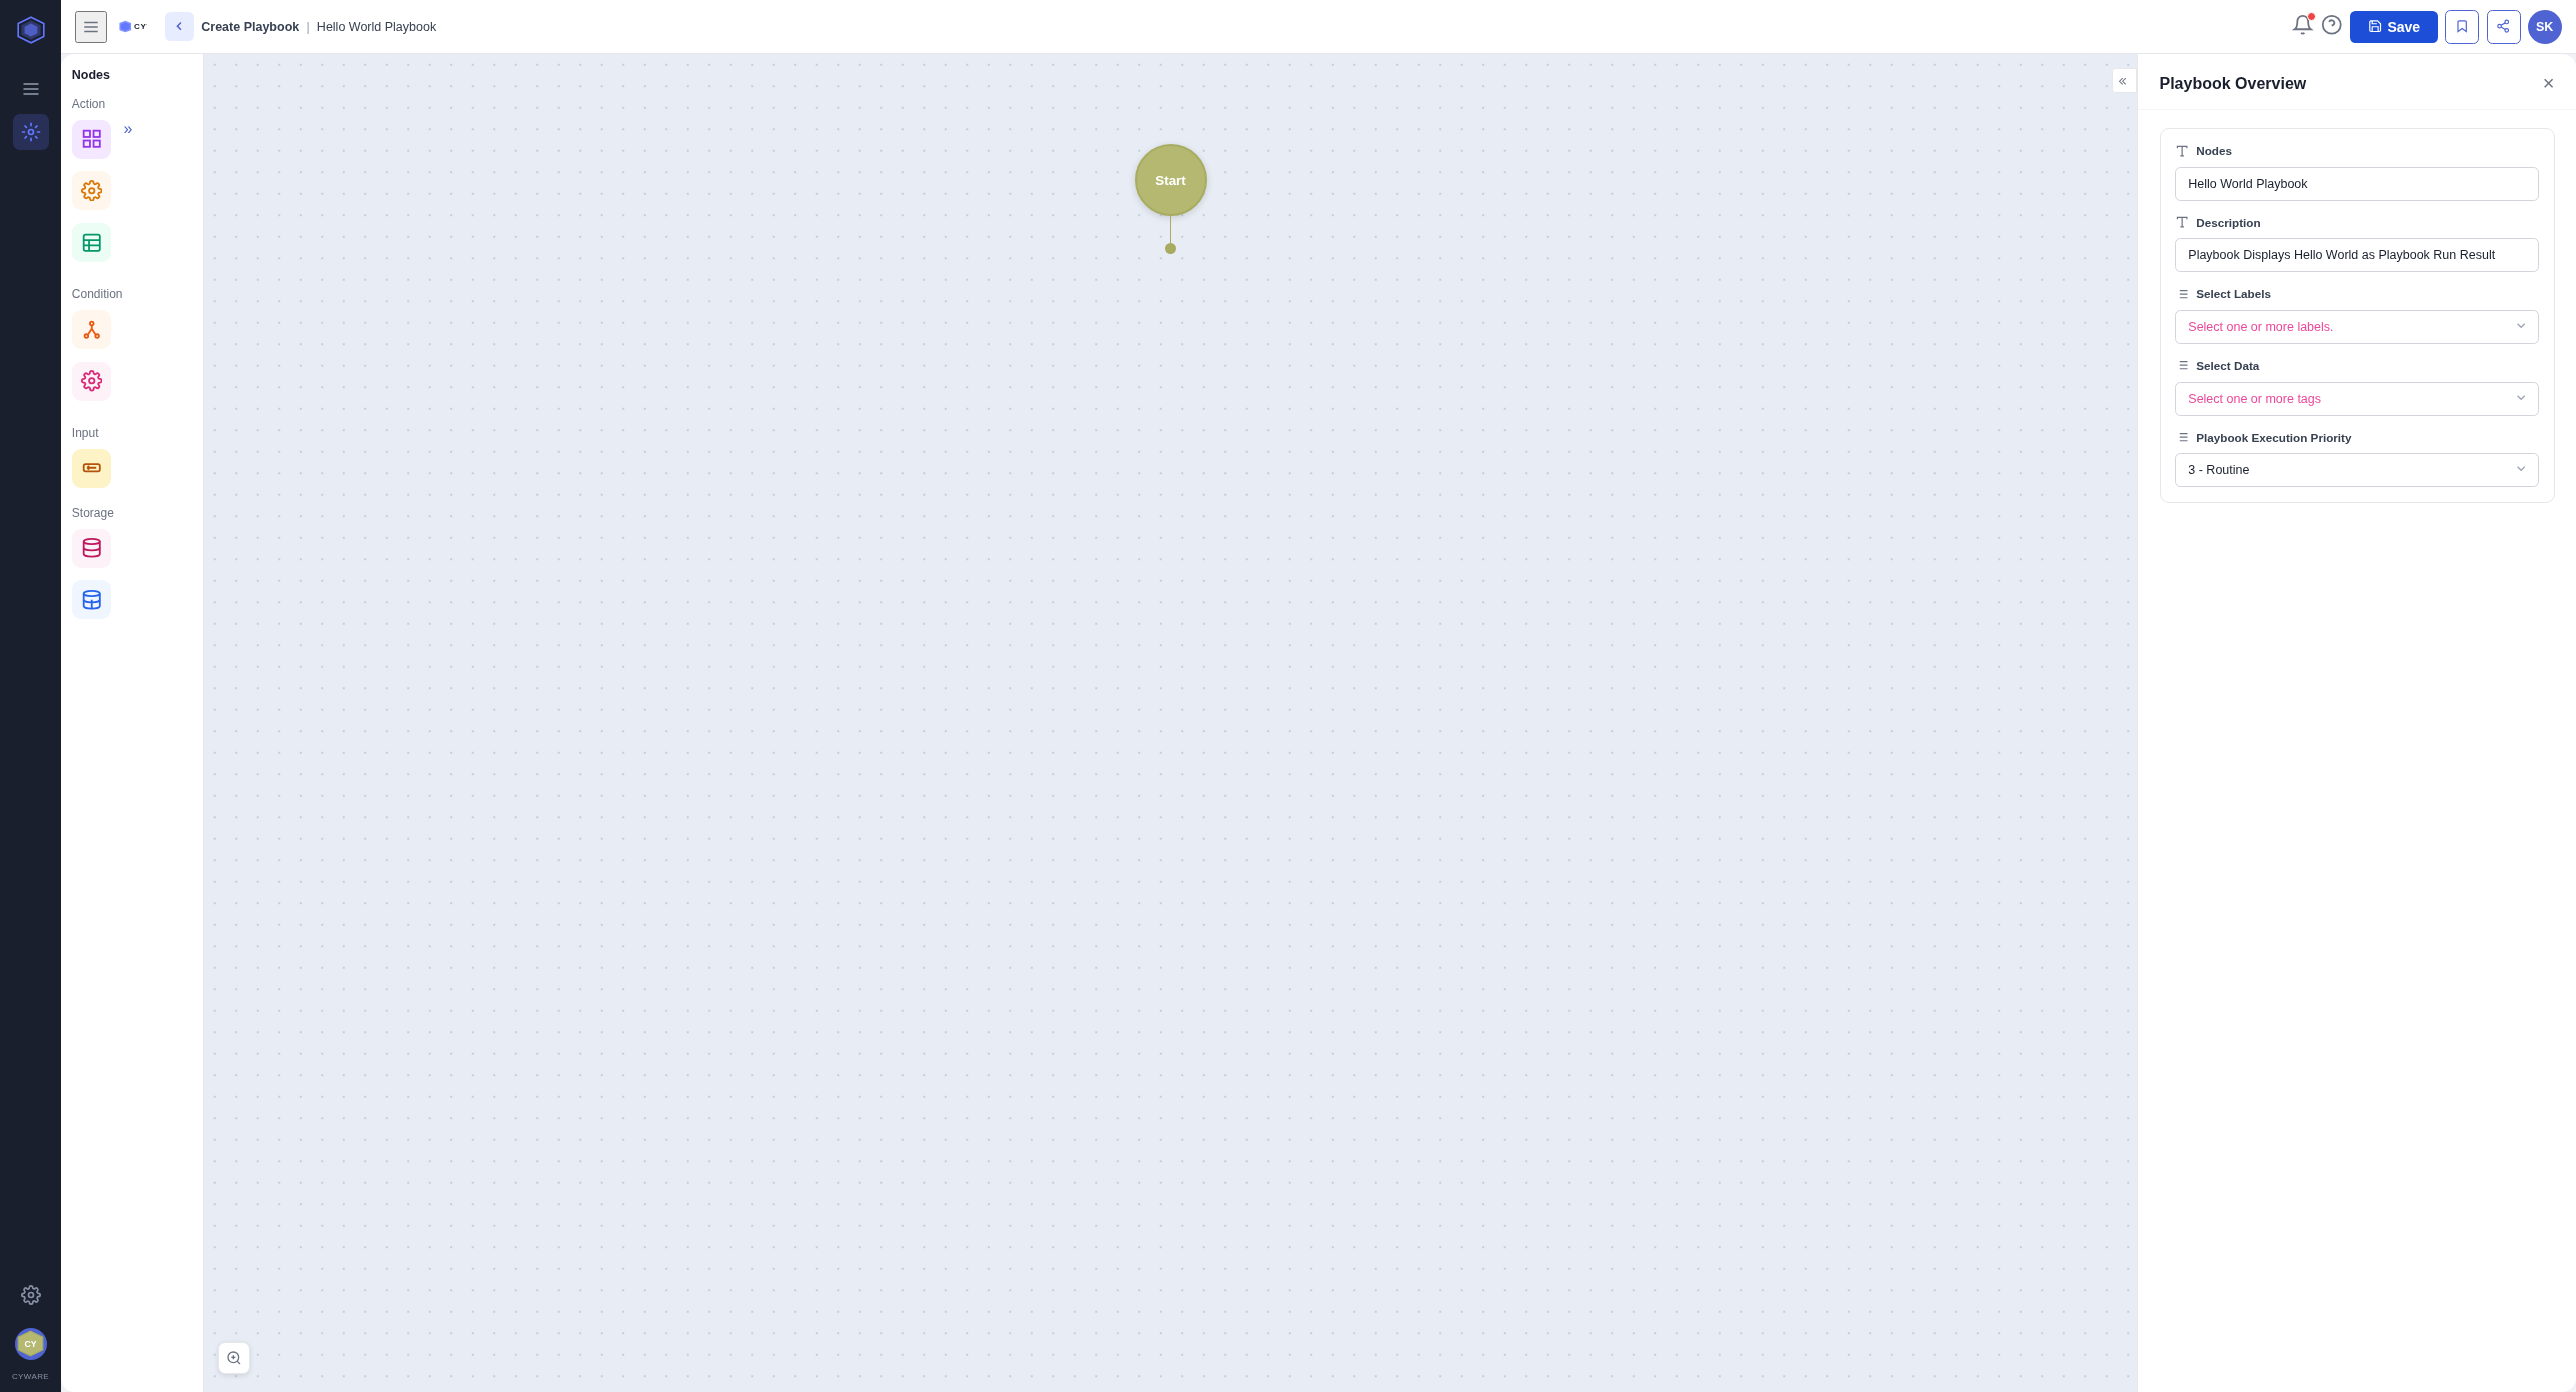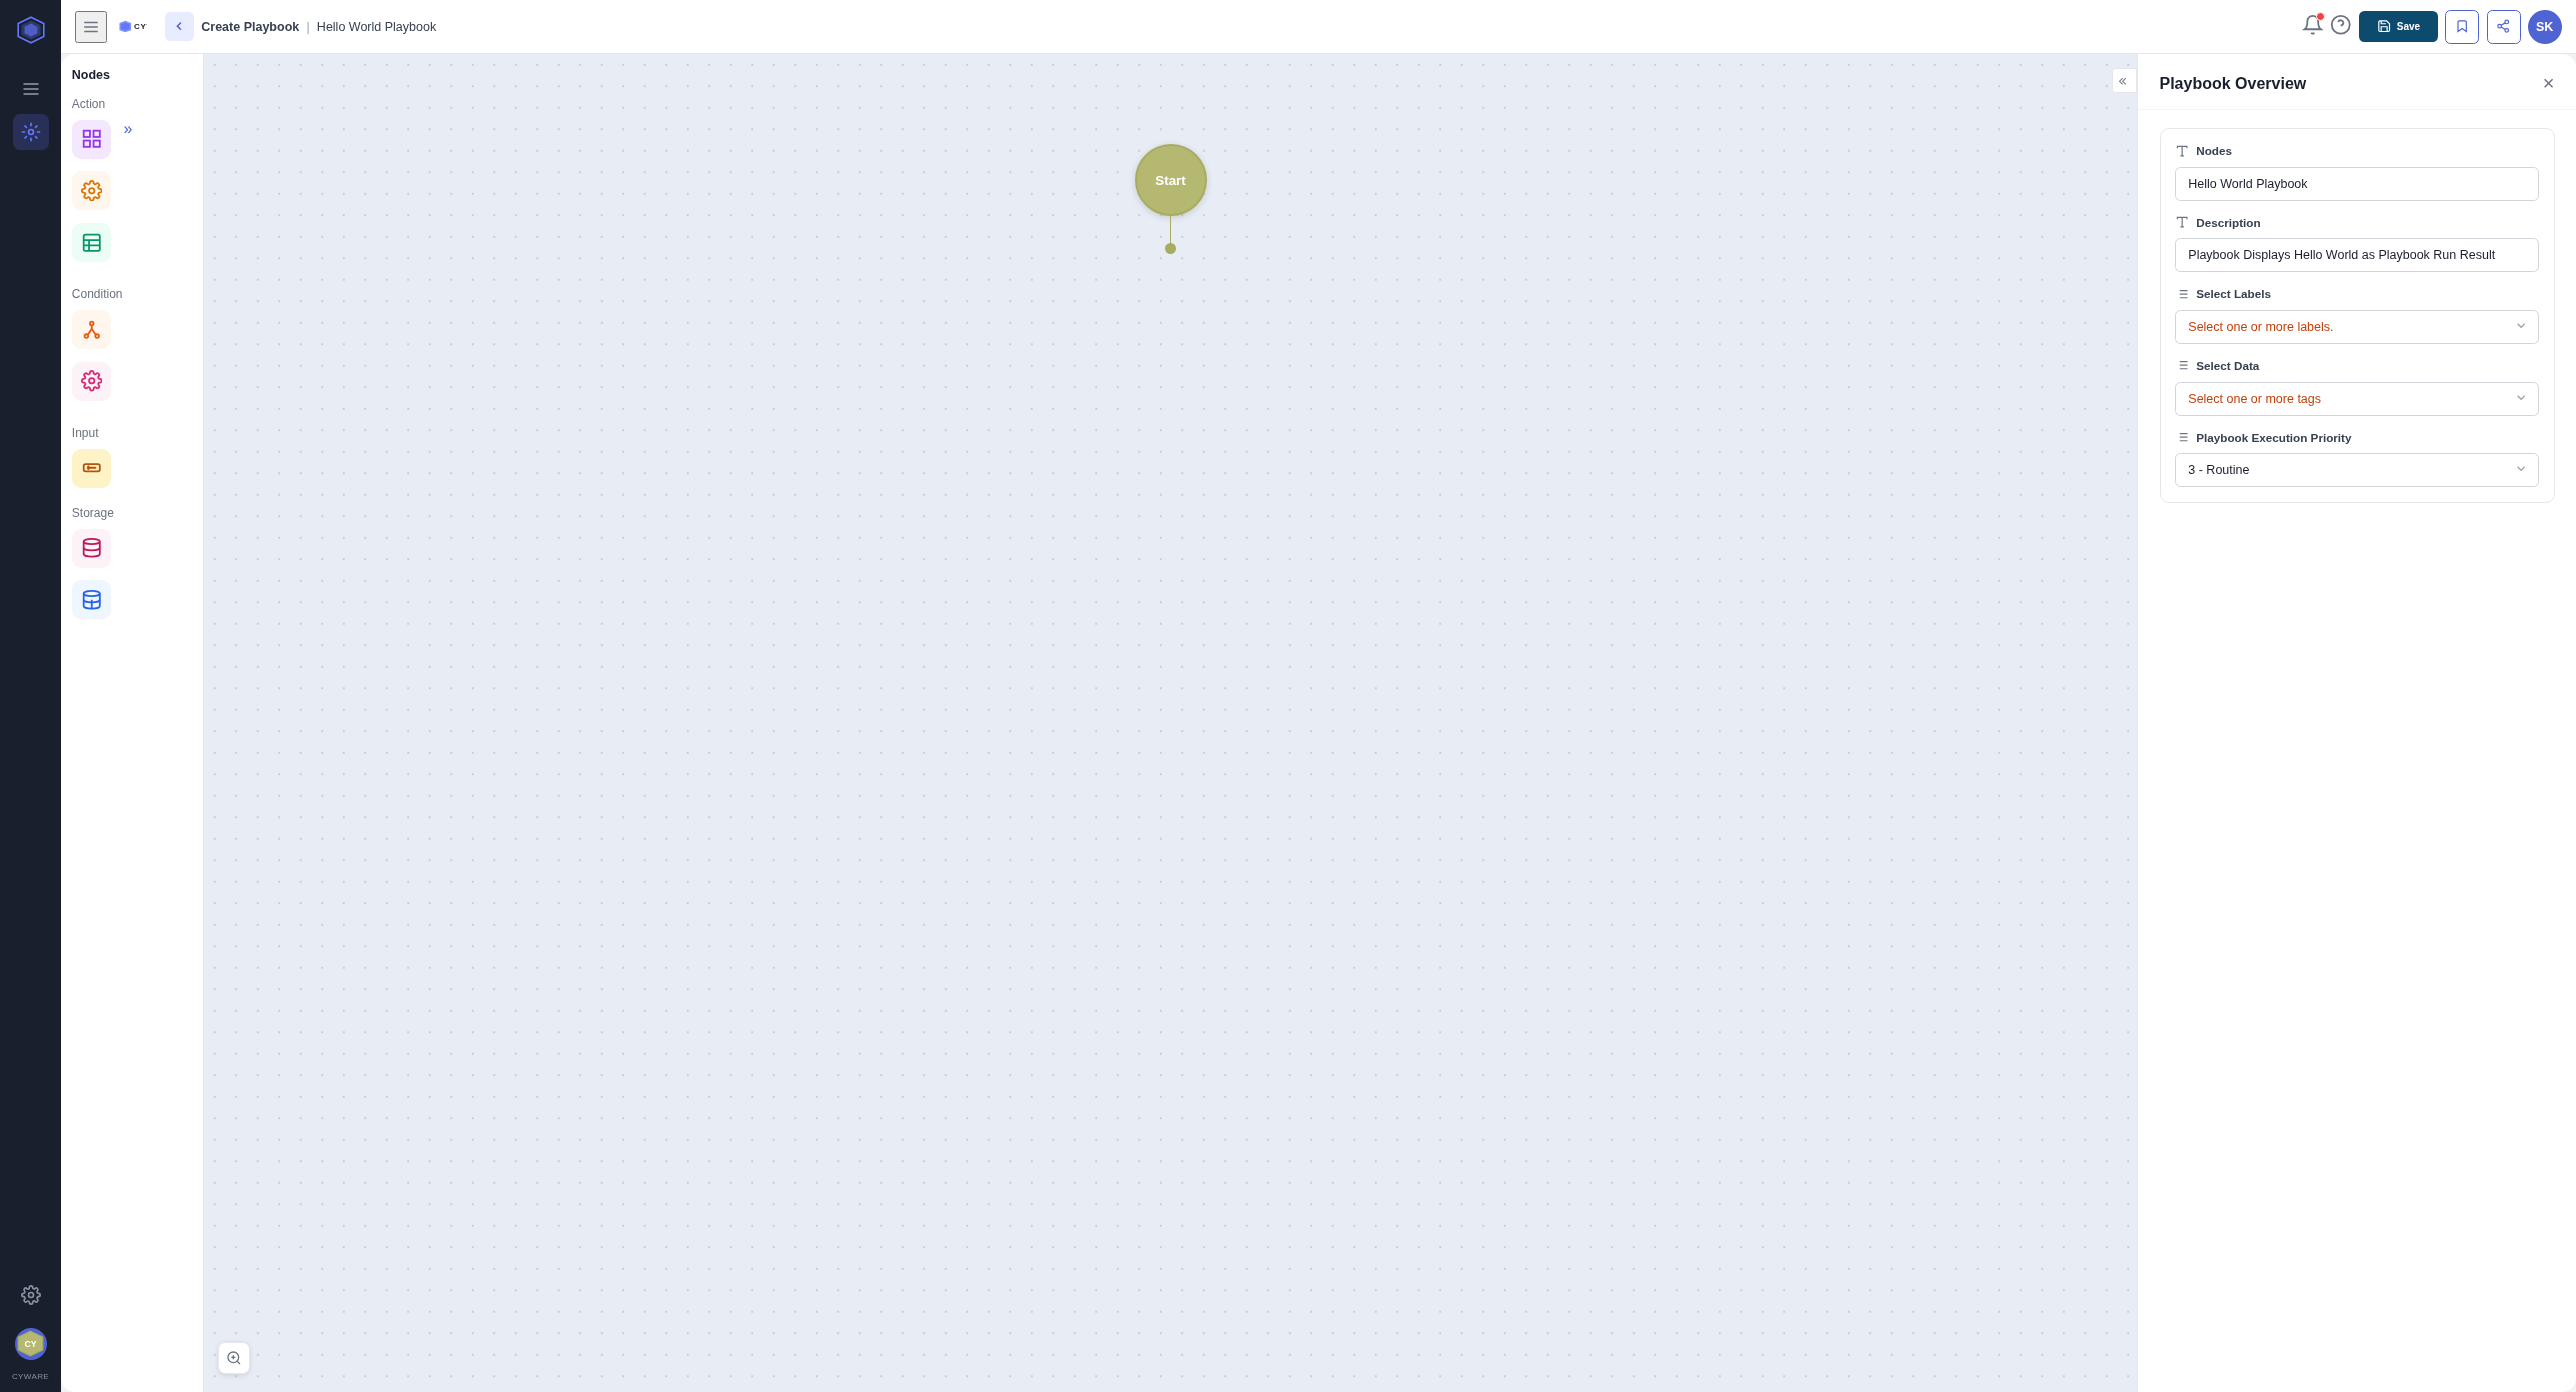--- a/index.html
+++ b/index.html
@@ -92,26 +92,26 @@
       cursor: pointer; color: #4f63d2;
       border: none;
     }
     .nav-create-playbook { font-weight: 600; font-size: 12.5px; color: #374151; }
     .nav-separator { color: #9ca3af; font-size: 12.5px; }
     .nav-playbook-name { font-size: 12.5px; color: #374151; }
     .nav-actions {
       display: flex; align-items: center; gap: 7.2px;
     }
     .btn-save {
-      background: #0c4a6e;
+      background: #1d4ed8;
       color: #fff;
       border: none;
       border-radius: 5.4px;
       padding: 8px 18px;
-      font-size: 10px;
+      font-size: 14px;
       font-weight: 600;
       cursor: pointer;
       display: flex; align-items: center; gap: 5.4px;
     }
     .btn-icon-sq {
       width: 34px; height: 34px;
       border: 1.8px solid #4f63d2;
       border-radius: 5.4px;
       background: #fff;
       display: flex; align-items: center; justify-content: center;
@@ -288,21 +288,21 @@
 
     .field-select-wrapper {
       position: relative;
     }
     .field-select {
       width: 100%;
       border: 0.9px solid #d1d5db;
       border-radius: 5.4px;
       padding: 9px 36px 9px 12.5px;
       font-size: 12.5px;
-      color: #c2410c;
+      color: #ec4899;
       outline: none;
       background: #fff;
       appearance: none;
       cursor: pointer;
     }
     .field-select.has-value { color: #1a1f2e; }
     .select-chevron {
       position: absolute;
       right: 10.8px; top: 50%;
       transform: translateY(-50%);

